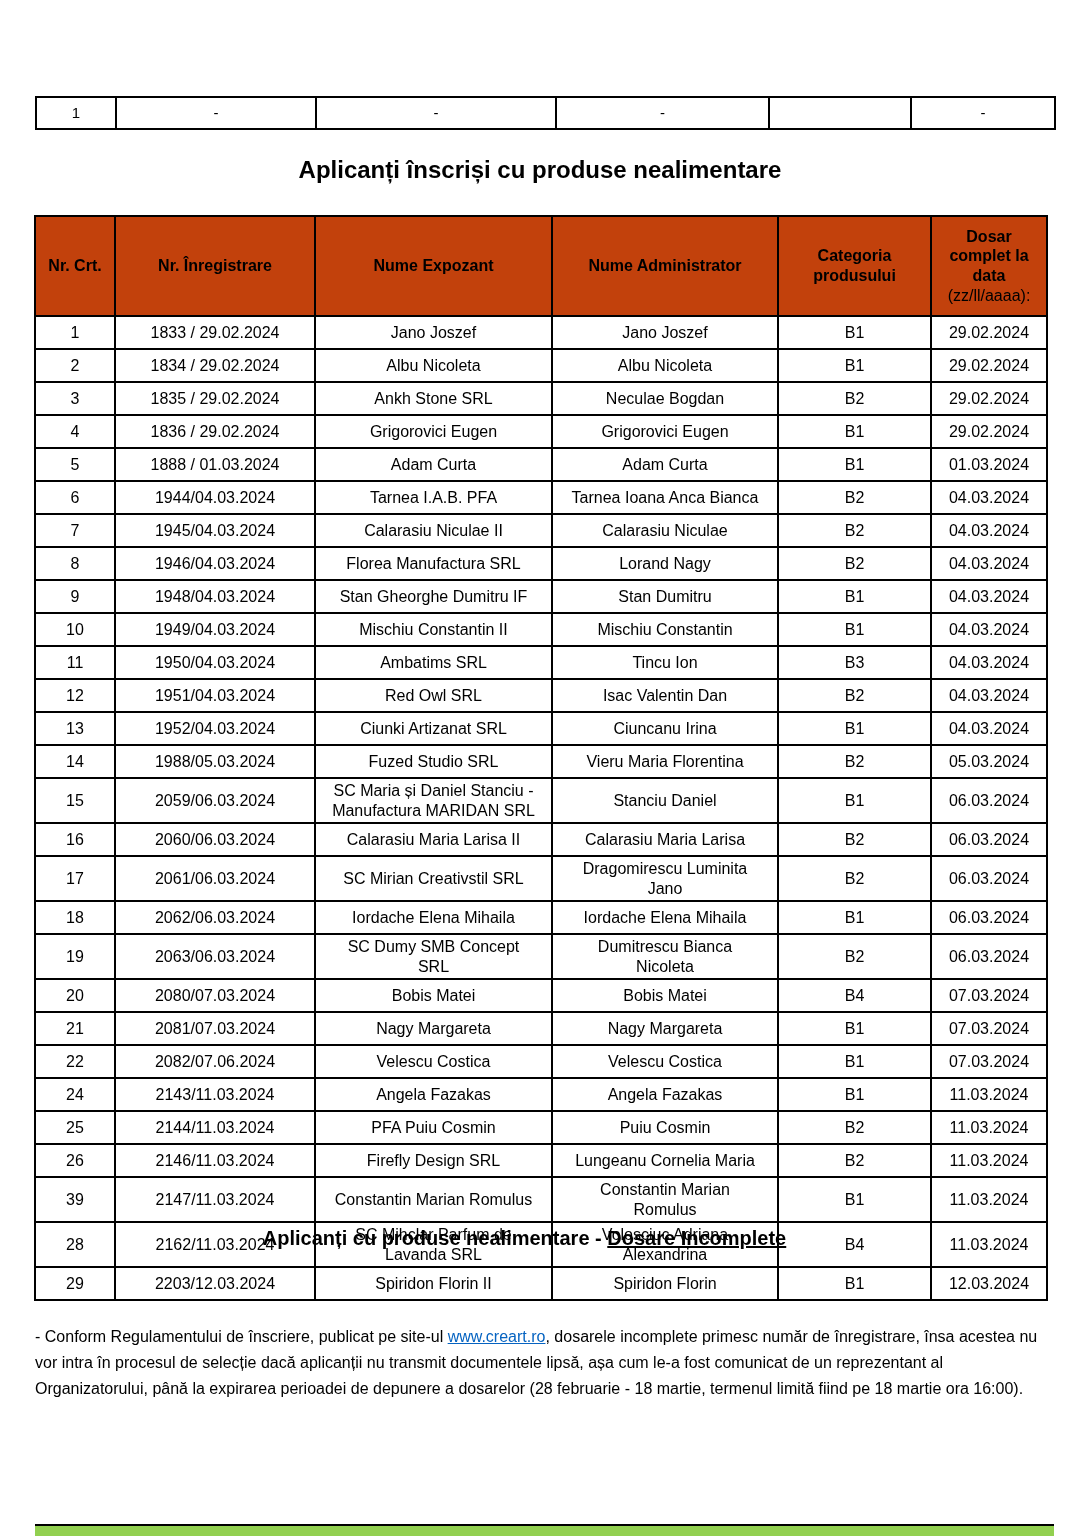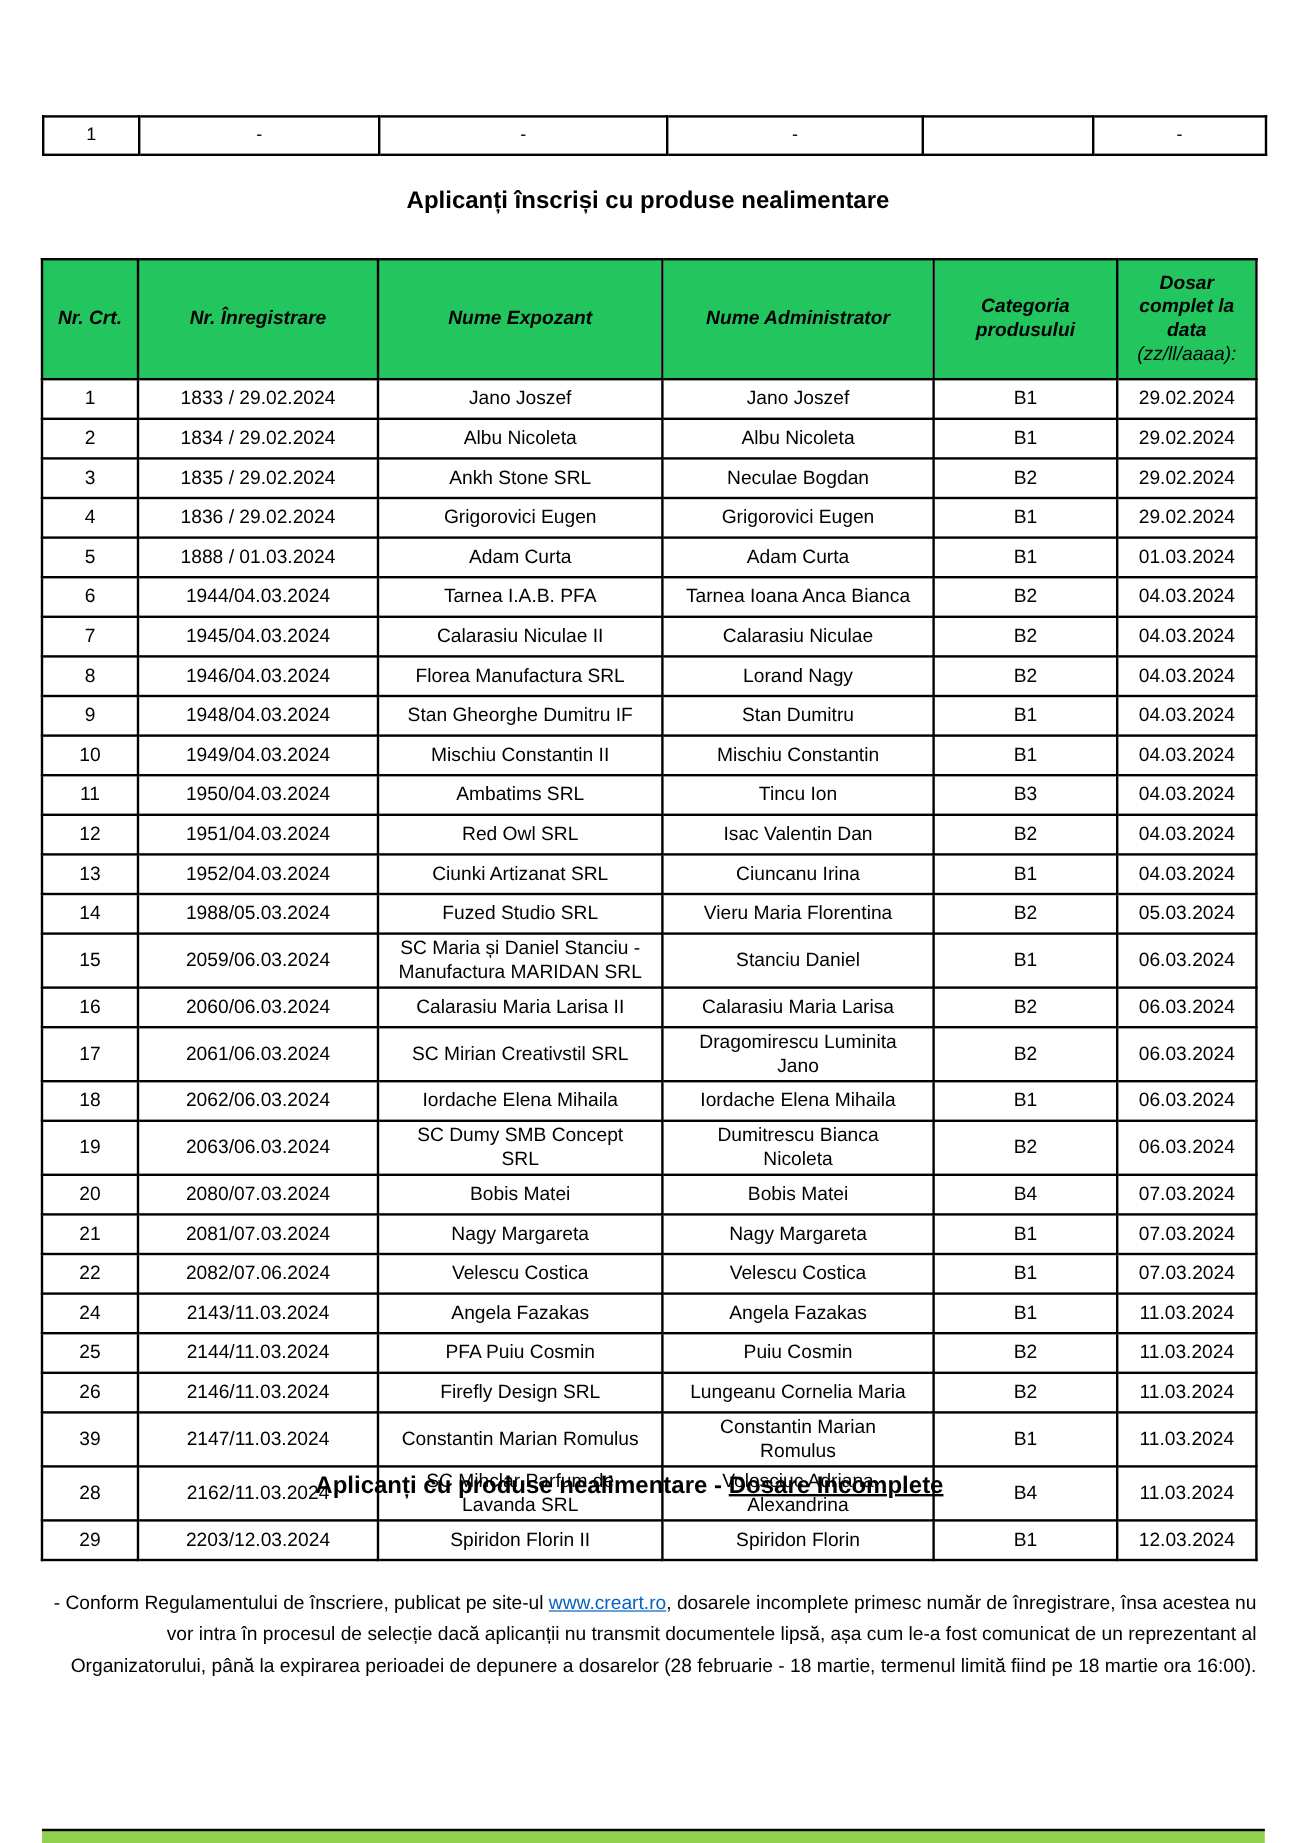--- a/index.html
+++ b/index.html
@@ -23,44 +23,43 @@
     white-space: pre-line;
     overflow: hidden;
   }
 
   .prev-table { position: absolute; left: 35px; top: 96px; width: 1019px; }
   .prev-table td { height: 26px; font-size: 15px; }
 
   .section-title {
     position: absolute; left: 34px; top: 156px; width: 1012px;
     margin: 0; text-align: center;
-    font-size: 20px; font-weight: bold;
+    font-size: 24px; font-weight: bold;
   }
 
   .main-table { position: absolute; left: 34px; top: 215px; width: 1012px; }
   .main-table thead th {
-    background: #22c55e;
+    background: #c2410c;
     height: 94px;
     font-weight: bold;
     font-size: 16px;
-    font-style: italic;
   }
   .main-table thead .hdr-note { display: block; font-weight: normal; }
   .main-table tbody td { height: 27px; }
 
   .incomplete-title {
     position: absolute; left: 0; top: 1227px; width: 1049px;
     margin: 0; text-align: center;
     font-size: 20px; font-weight: bold;
   }
   .underlined { text-decoration: underline; }
 
   .footnote {
     position: absolute; left: 35px; top: 1324px; width: 1012px;
-    margin: 0; text-align: right;
+    margin: 0; text-align: left;
     font-size: 16px; line-height: 26px;
   }
   .doc-link { color: #0563C1; text-decoration: underline; cursor: pointer; }
 
   .next-table-strip {
     position: absolute; left: 35px; top: 1524px; width: 1019px; height: 12px;
     background: #92D050;
     border-top: 2px solid #000000;
   }
 </style>

